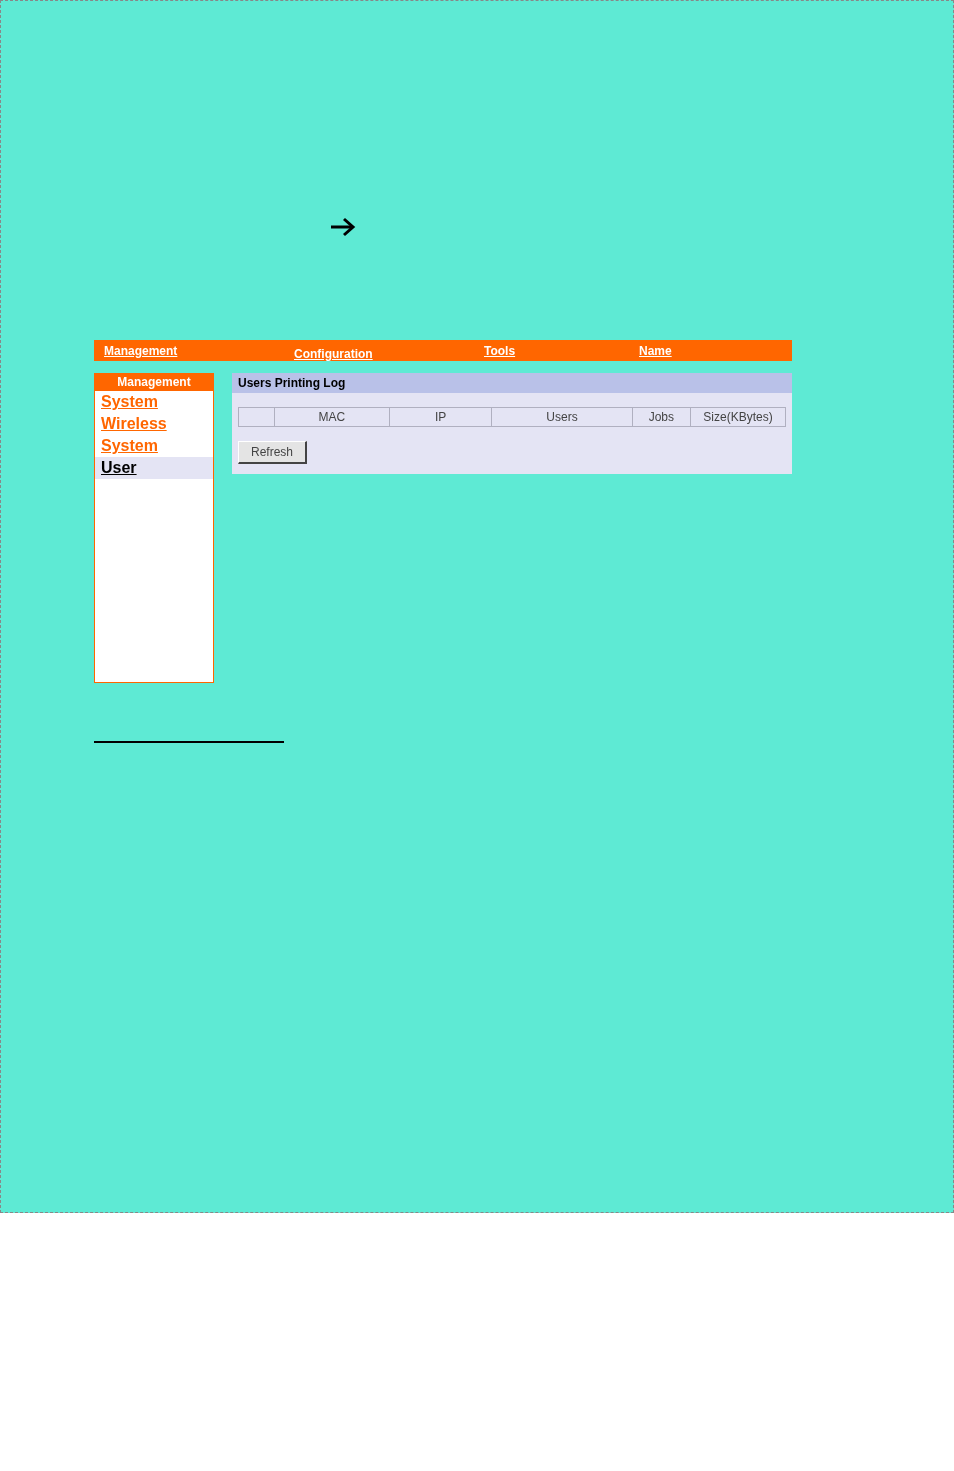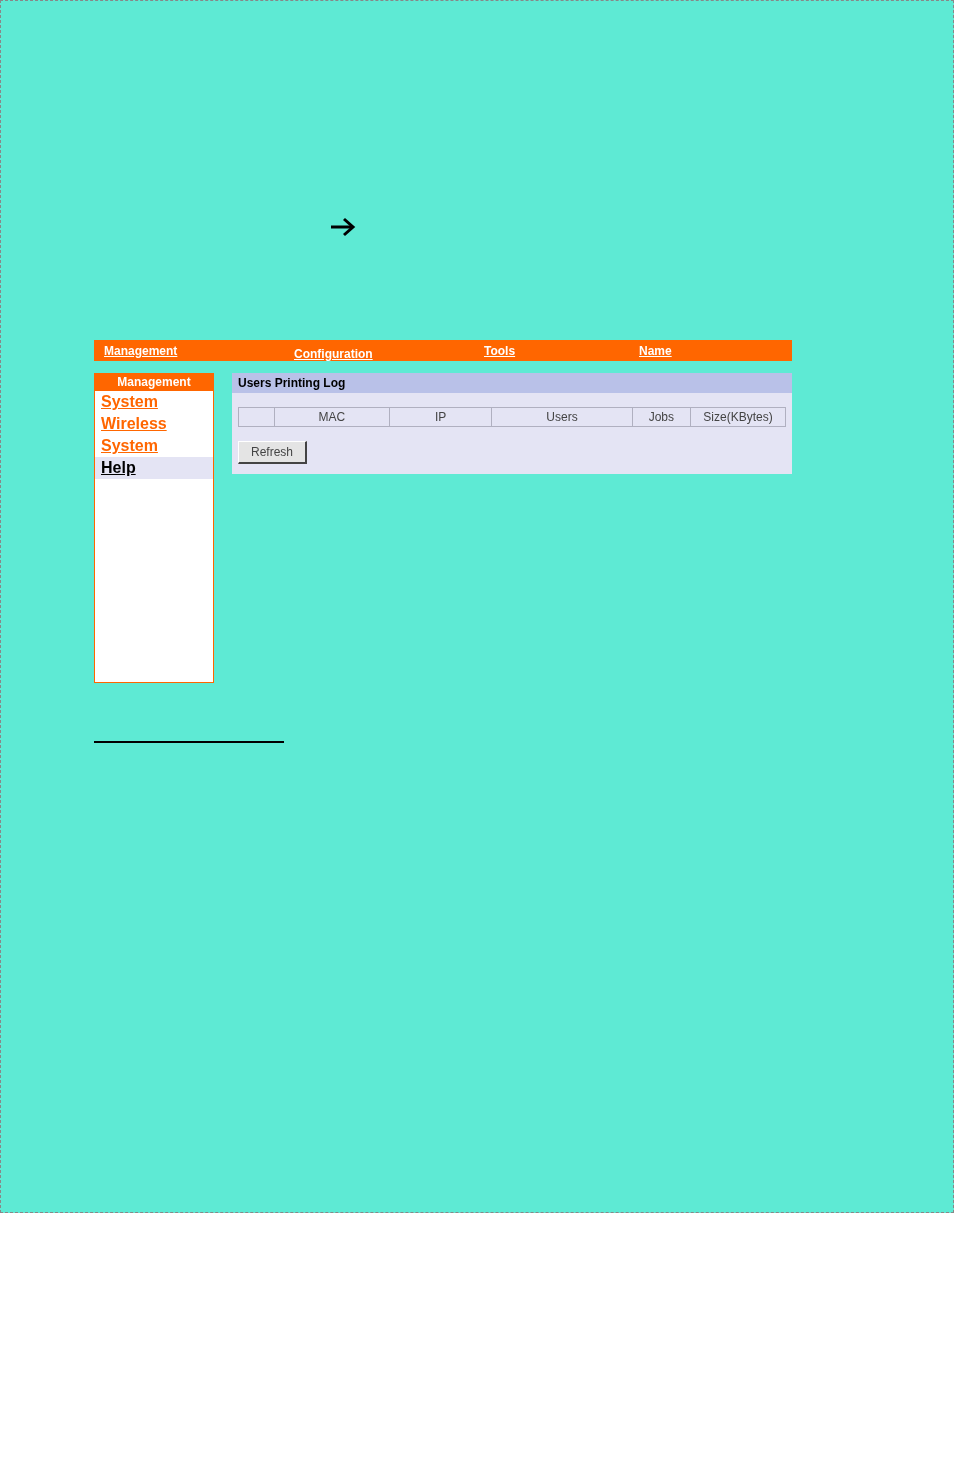--- a/index.html
+++ b/index.html
@@ -158,21 +158,21 @@
       <div class="nav-item-4"><a>Name</a></div>
     </div>
 
     <div class="body-area">
 
       <div class="sidebar">
         <div class="sidebar-header">Management</div>
         <a class="sidebar-link">System</a>
         <a class="sidebar-link">Wireless</a>
         <a class="sidebar-link">System</a>
-        <a class="sidebar-link active">Help</a>
+        <a class="sidebar-link active">User</a>
       </div>
 
       <div class="content">
         <div class="panel-header">Users Printing Log</div>
         <div class="panel-body">
           <table class="log">
             <tbody>
                 <tr>
               <th class="col-blank"></th>
               <th class="col-mac">MAC</th>

